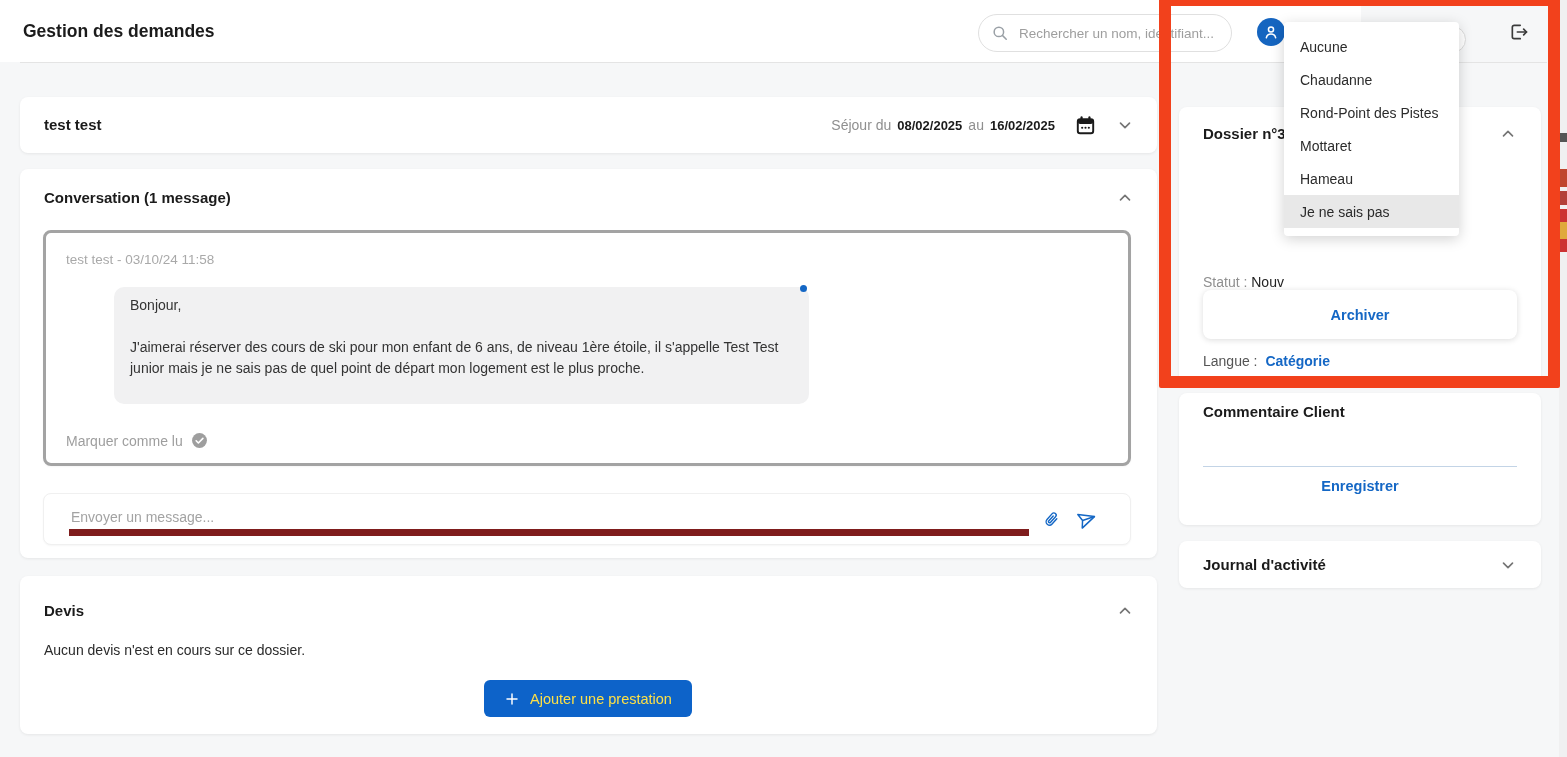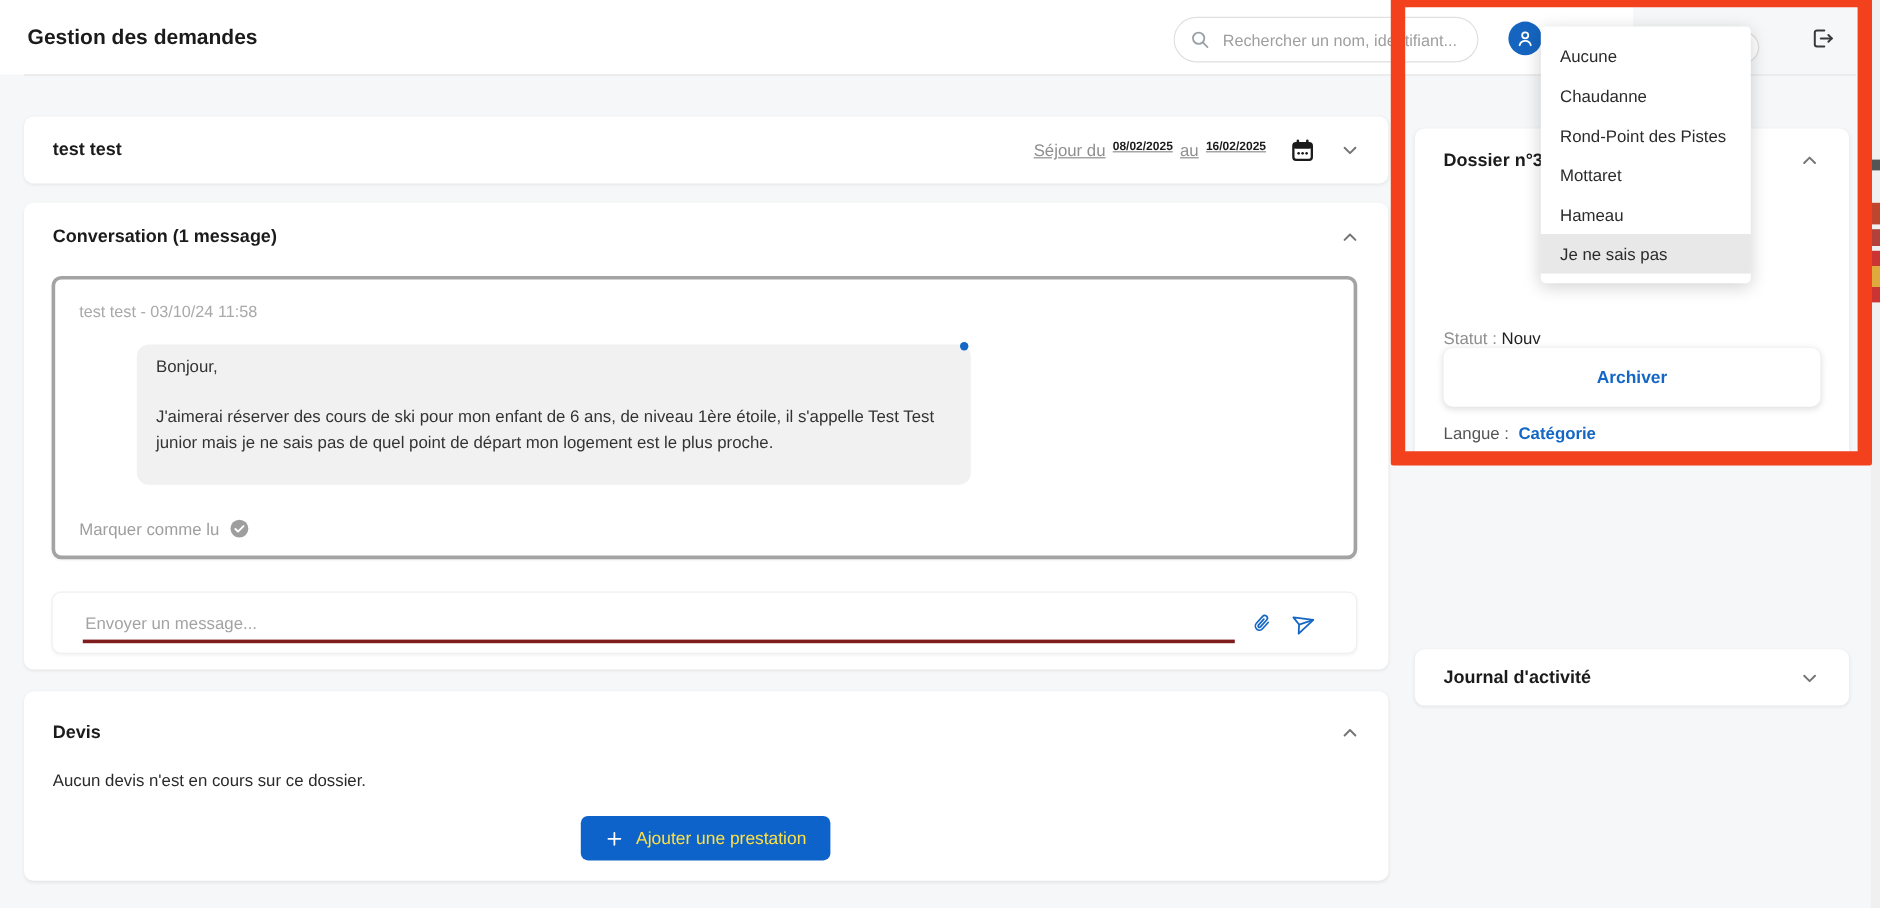--- a/index.html
+++ b/index.html
@@ -41,22 +41,22 @@
     box-shadow:0 1px 3px rgba(0,0,0,0.07);
   }
   .card-heading{font-size:15px;font-weight:700;color:#1b1b1b;}
   .chev{width:18px;height:18px;display:block;}
   
   .request-card{left:20px;top:97px;width:1137px;height:56px;}
   .client-name{position:absolute;left:24px;top:19px;}
   .stay-group{
     position:absolute;right:23px;top:0;height:56px;display:flex;align-items:center;gap:20px;
   }
-  .stay-text{font-size:14px;color:#8f8f8f;display:flex;gap:6px;align-items:flex-start;white-space:nowrap;text-decoration:underline;}
-  .stay-text b{font-size:10px;color:#1b1b1b;font-weight:700;}
+  .stay-text{font-size:14px;color:#8f8f8f;display:flex;gap:6px;align-items:flex-end;white-space:nowrap;}
+  .stay-text b{font-size:13px;color:#1b1b1b;font-weight:700;}
   
   .conversation-card{left:20px;top:169px;width:1137px;height:389px;}
   .conv-heading{position:absolute;left:24px;top:20px;}
   .conv-chevron{position:absolute;right:23px;top:20px;}
   .message-card{
     position:absolute;left:23px;top:61px;width:1088px;height:236px;
     border:3px solid #a3a3a3;border-radius:8px;background:#fff;
     box-shadow:0 1px 2px rgba(0,0,0,0.04);
   }
   .message-meta{position:absolute;left:20px;top:19px;font-size:13.5px;color:#a9a9a9;}
@@ -71,21 +71,21 @@
     position:absolute;left:20px;top:199px;display:flex;align-items:center;gap:8px;
     font-size:14px;color:#9e9e9e;cursor:pointer;
   }
   .composer-card{
     position:absolute;left:23px;top:324px;width:1088px;height:52px;
     border:1px solid #f0f0f0;border-radius:8px;background:#fff;
     box-shadow:0 1px 2px rgba(0,0,0,0.04);
   }
   .composer-card input{
     position:absolute;left:25px;top:10px;width:960px;height:32px;
-    border:none;border-bottom:3px solid #7f1d1d;outline:none;font-size:14px;color:#444;
+    border:none;border-bottom:7px solid #7f1d1d;outline:none;font-size:14px;color:#444;
     background:transparent;font-family:"Liberation Sans","DejaVu Sans",sans-serif;
   }
   .composer-card input::placeholder{color:#a3a3a3;}
   .attach-btn{position:absolute;right:69px;top:16px;width:19px;height:19px;cursor:pointer;}
   .send-btn{position:absolute;right:33px;top:15px;width:20px;height:20px;cursor:pointer;}
   
   .devis-card{left:20px;top:576px;width:1137px;height:158px;}
   .devis-heading{position:absolute;left:24px;top:26px;}
   .devis-chevron{position:absolute;right:23px;top:26px;}
   .devis-empty{position:absolute;left:24px;top:66px;font-size:14px;color:#2a2a2a;}
@@ -297,20 +297,25 @@
     <div class="info-row row-category">
       <span>Catégorie :</span>
     </div>
     <div class="info-row row-language">
       <span>Langue :</span>
       <span class="lang-link">Catégorie</span>
     </div>
     <button class="archive-btn">Archiver</button>
   </div>
 
+  <div class="card comment-card">
+    <div class="card-heading comment-heading">Commentaire Client</div>
+    <input class="comment-input" type="text" style="">
+    <button class="save-btn">Enregistrer</button>
+  </div>
 
   <div class="card journal-card">
     <div class="card-heading journal-heading">Journal d'activité</div>
     <div class="journal-chevron">
       <svg class="chev" viewBox="0 0 24 24" fill="none" stroke="#757575" stroke-width="2.2" stroke-linecap="round" stroke-linejoin="round">
           <polyline points="6,9.5 12,15.5 18,9.5"></polyline>
         </svg>
     </div>
   </div>
 

